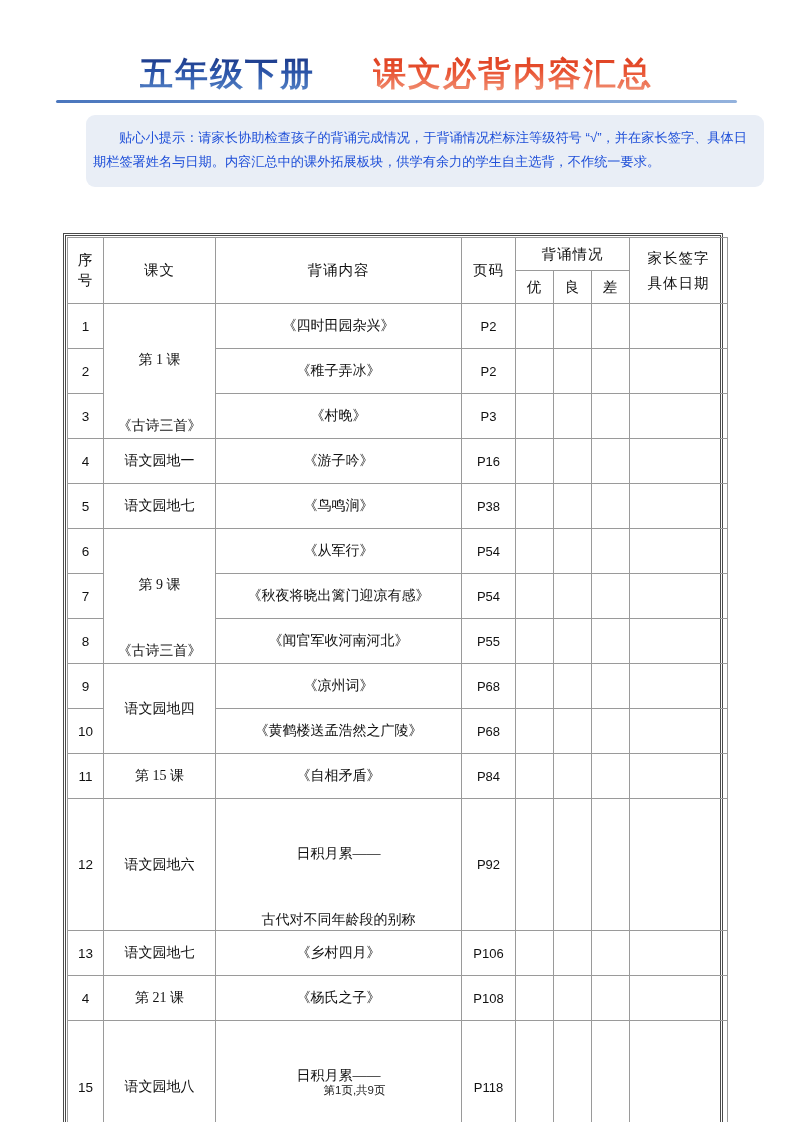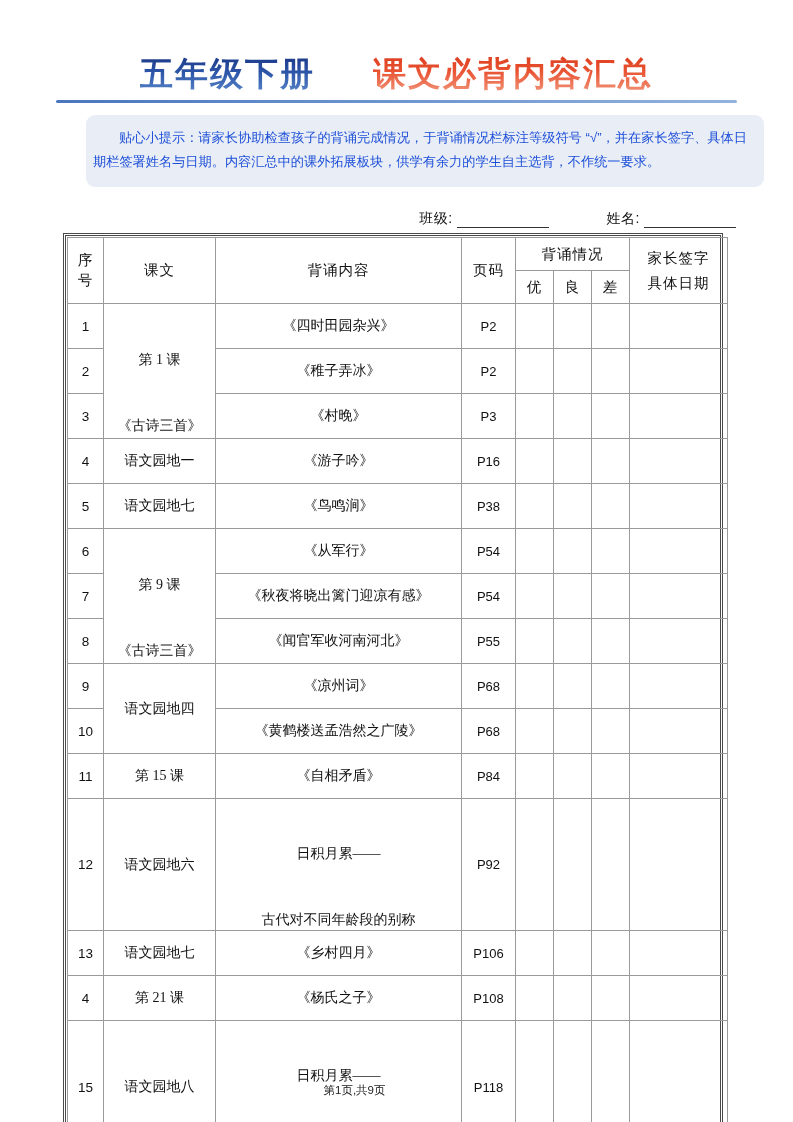--- a/index.html
+++ b/index.html
@@ -134,31 +134,20 @@
 
   <div class="title-wrap">
     <span class="title-line title-blue">五年级下册</span><span class="title-gap"></span><span class="title-line title-orange">课文必背内容汇总</span>
   </div>
   <div class="title-rule"></div>
 
   <div class="tipbox">
     <span class="indent"></span><span>贴心小提示：请家长协助检查孩子的背诵完成情况，于背诵情况栏标注等级符号 “√”，并在家长签字、具体日期栏签署姓名与日期。内容汇总中的课外拓展板块，供学有余力的学生自主选背，不作统一要求。</span>
   </div>
 
-  <div class="idrow">
-    <div class="idfield">
-      <span class="idlabel">班级:</span>
-      <span class="idblank"></span>
-    </div>
-    <span class="idgap"></span>
-    <div class="idfield">
-      <span class="idlabel">姓名:</span>
-      <span class="idblank"></span>
-    </div>
-  </div>
 
   <div class="table-outer">
     <table class="grid">
       <colgroup>
         <col class="col-num">
           <col class="col-lesson">
           <col class="col-text">
           <col class="col-page">
         <col class="col-g">
           <col class="col-g">

